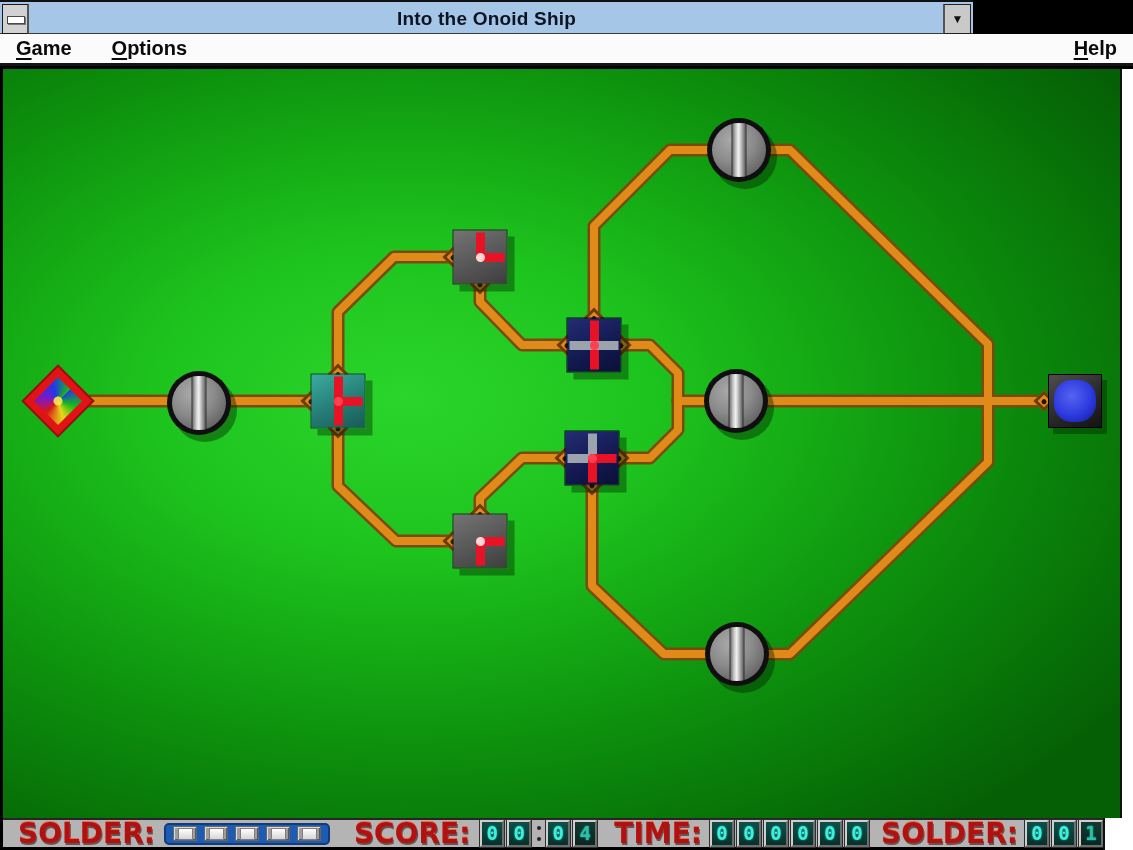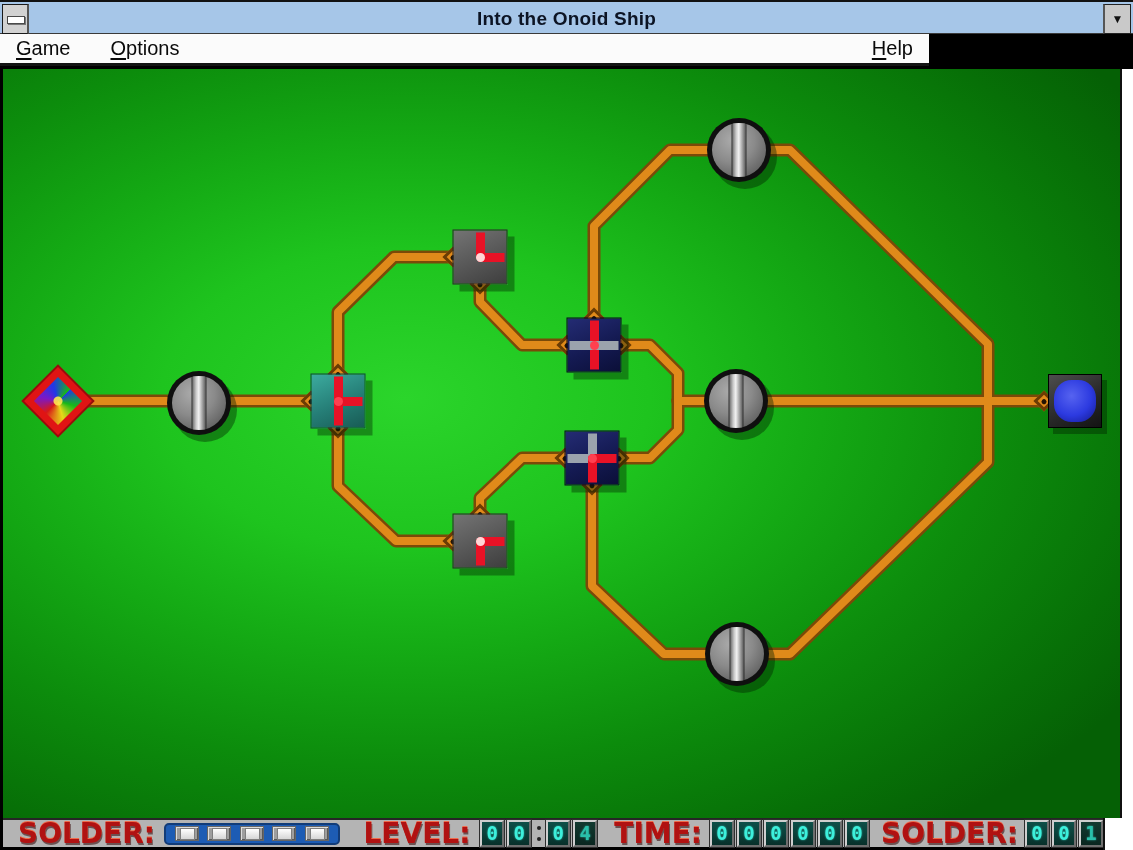--- a/index.html
+++ b/index.html
@@ -6,21 +6,21 @@
   html,body { width:1133px; height:850px; }
   body {
     position: relative;
     background: #000;
     font-family: "Liberation Sans", sans-serif;
     overflow: hidden;
   }
 
   
   .titlebar {
-    position:absolute; left:0; top:0; width:1133px; height:34px;
+    position:absolute; left:0; top:0; width:973px; height:34px;
     background:#a6c6e8;
     border-top:2px solid #111;
     border-bottom:1px solid #3a3a3a;
   }
   .title-text {
     position:absolute; left:0; right:0; top:0; height:34px;
     text-align:center; line-height:33px;
     font-size:19px; font-weight:bold; color:#0c1424;
     letter-spacing:0.2px;
   }
@@ -33,25 +33,25 @@
     background:#fff; border:1px solid #4a4a4a; box-shadow:1px 1px 0 #777;
   }
   .minbtn {
     position:absolute; right:2px; top:2px; width:28px; height:30px;
     background:#c9c9c9; border:1px solid #222;
     border-left:2px solid #555;
     color:#111; font-size:12px; text-align:center; line-height:28px;
   }
 
   .menubar {
-    position:absolute; left:0; top:34px; width:929px; height:32px;
+    position:absolute; left:0; top:34px; width:1133px; height:32px;
     background:#fbfbfb; border-bottom:3px solid #141414;
     display:flex; align-items:center;
     padding:12px 16px; gap:40px;
-    font-size:20px; font-weight:normal; color:#0a0a0a;
+    font-size:20px; font-weight:bold; color:#0a0a0a;
   }
   .menu-left { display:flex; gap:40px; }
   .menu-right { margin-left:auto; display:flex; }
   .menu-item { cursor:default; }
   .menu-item .u { text-decoration:underline; text-underline-offset:3px; }
 
   
   .board {
     position:absolute; left:3px; top:69px; width:1117px; height:749px;
     overflow:hidden;
@@ -318,21 +318,21 @@
 <div class="statusbar">
   <span class="slabel m-solder-label">SOLDER:</span>
   <div class="meter" id="solder-meter">
       <div class="slot"></div>
       <div class="slot"></div>
       <div class="slot"></div>
       <div class="slot"></div>
       <div class="slot"></div>
     </div>
 
-  <span class="slabel m-time-label">LEVEL:</span>
+  <span class="slabel m-time-label">SCORE:</span>
   <div class="cells m-time-cells" id="time-cells">
       <div class="cell">
         <span>0</span>
       </div>
       <div class="cell">
         <span>0</span>
       </div>
       <div class="colon">
         <i></i>
         <i></i>

